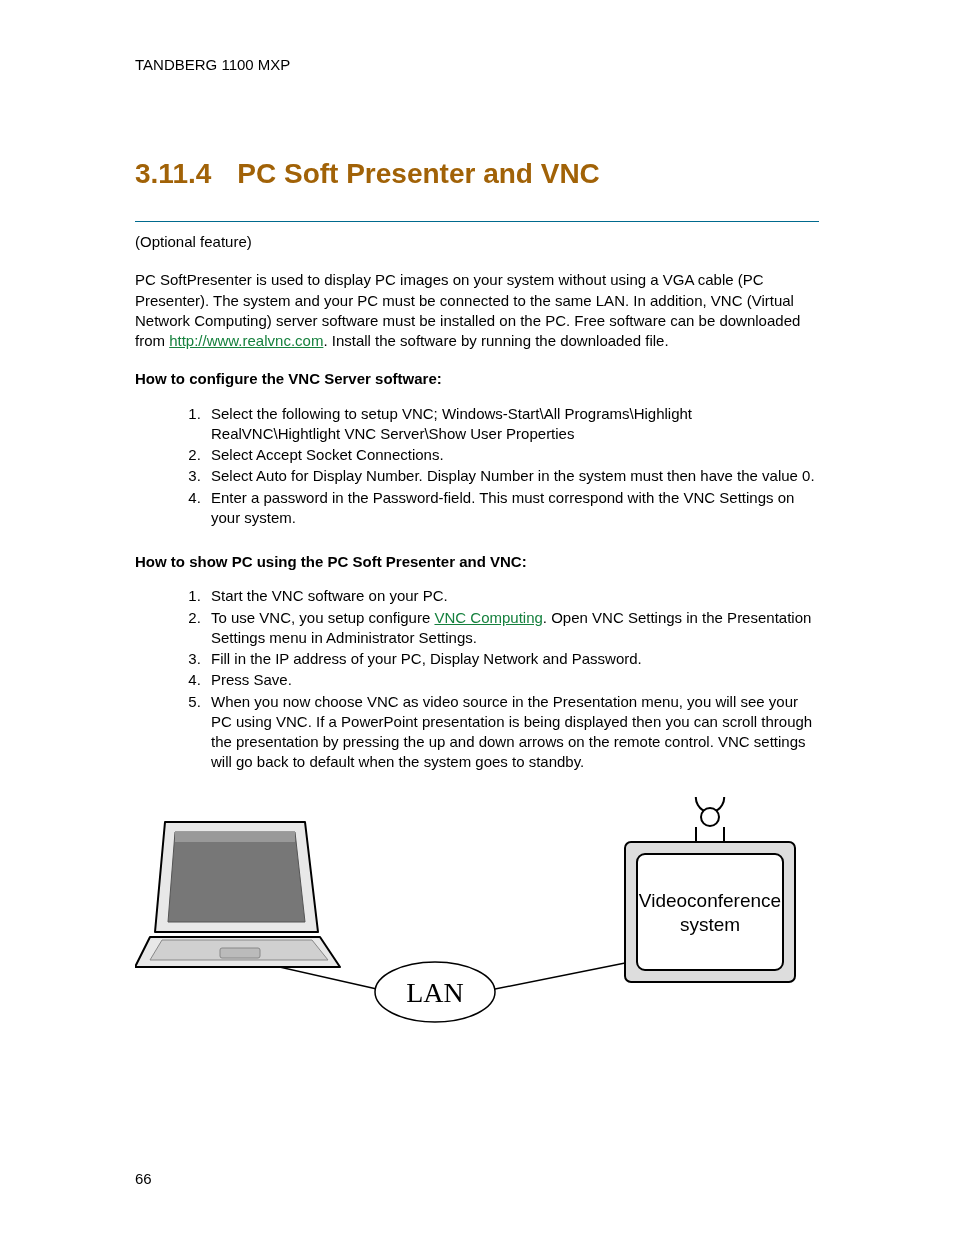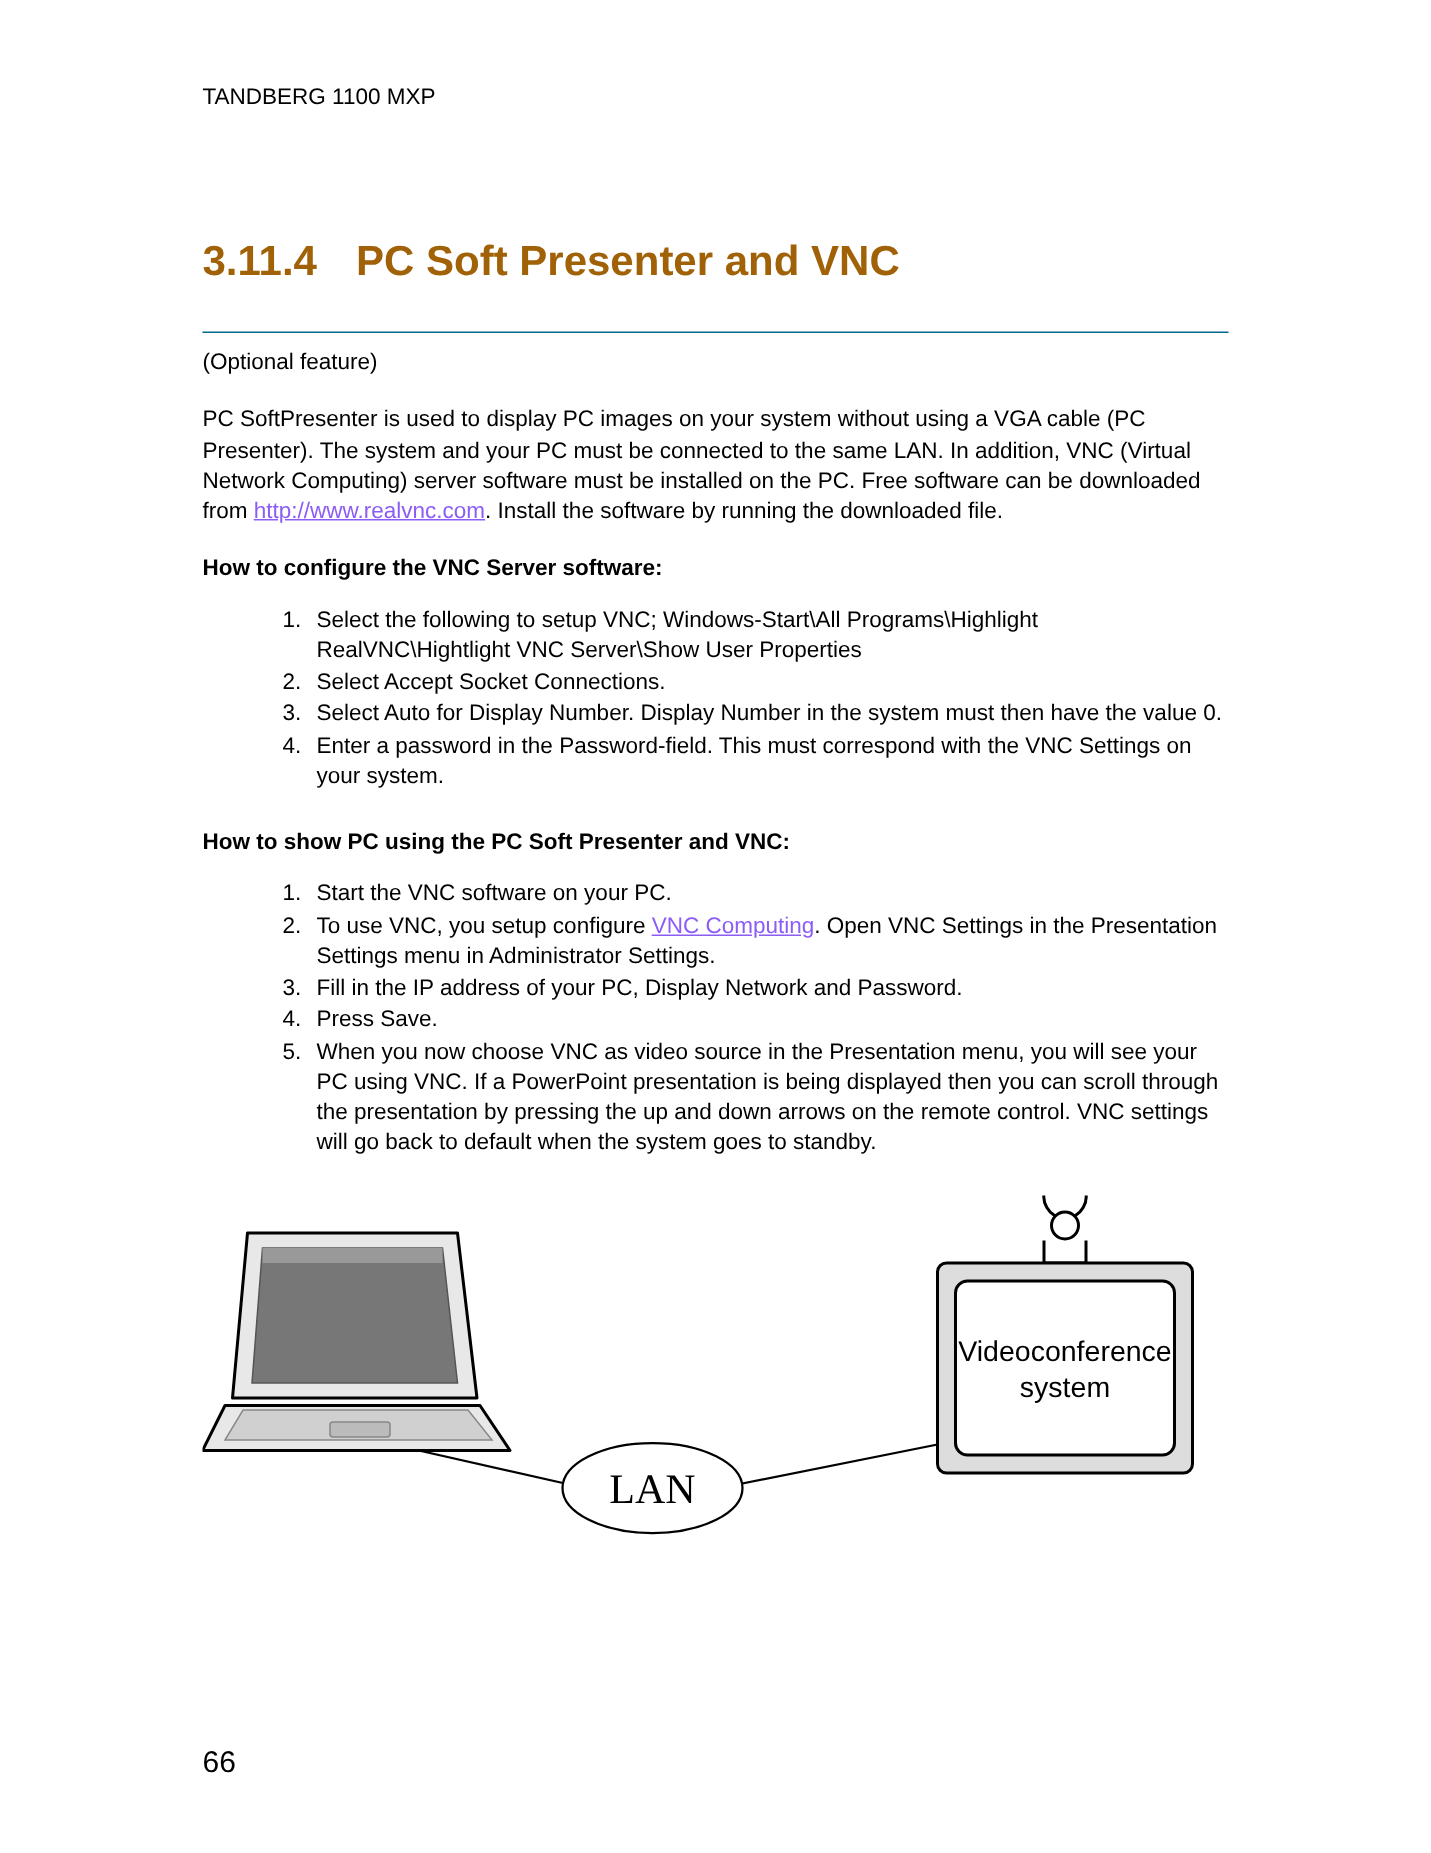--- a/index.html
+++ b/index.html
@@ -17,26 +17,26 @@
   .header-line { font-size: 15px; margin-bottom: 80px; }
   h1.section-title {
     color: #a16207;
     font-size: 28px;
     font-weight: bold;
     margin-bottom: 28px;
   }
   h1.section-title .num { display: inline-block; margin-right: 26px; }
   hr.sep { border: none; border-top: 1px solid #006A8E; margin-bottom: 10px; }
   p { margin-bottom: 18px; }
-  a { color: #8b5cf6; text-decoration: underline; }
+  a { color: #15803d; text-decoration: underline; }
   ol { margin-left: 70px; margin-bottom: 24px; }
   ol li { padding-left: 6px; margin-bottom: 1px; }
   .subhead { font-weight: bold; margin-bottom: 14px; margin-top: 6px; }
   .diagram { margin-top: 10px; width: 680px; height: 250px; position: relative; }
-  .page-num { position: absolute; bottom: 46px; left: 135px; font-size: 20px; }
+  .page-num { position: absolute; bottom: 46px; left: 135px; font-size: 15px; }
 </style>
 </head>
 <body>
 
 <div class="header-line">TANDBERG 1100 MXP</div>
 
 <h1 class="section-title">
   <span class="num">3.11.4</span><span>PC Soft Presenter and VNC</span>
 </h1>
 <hr class="sep">

